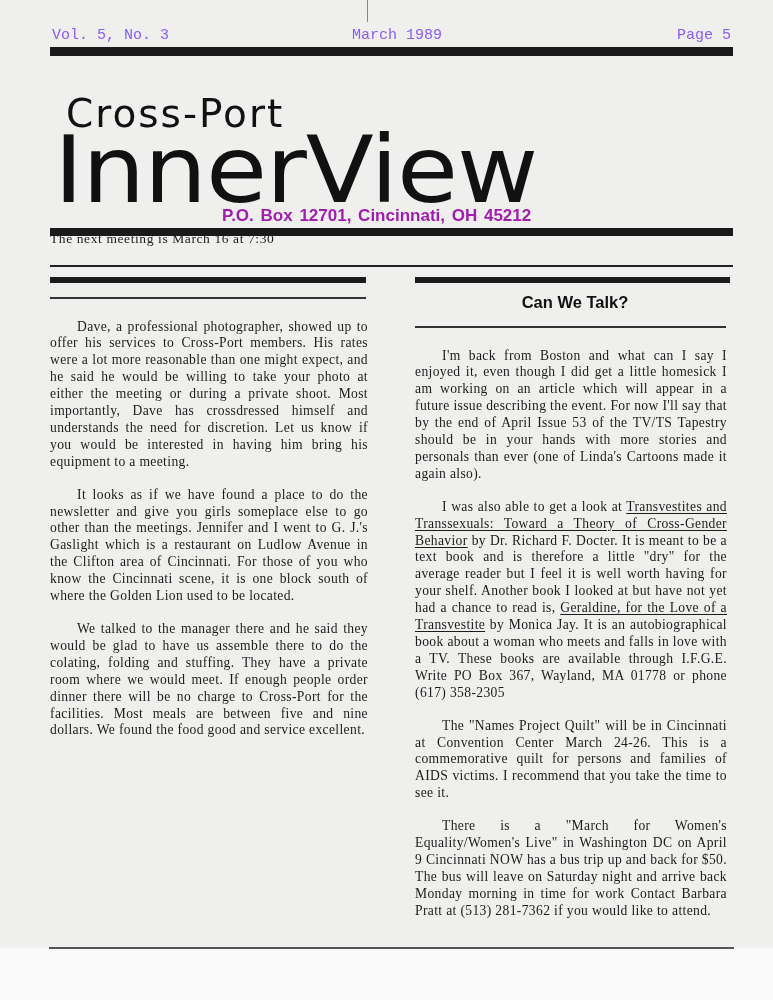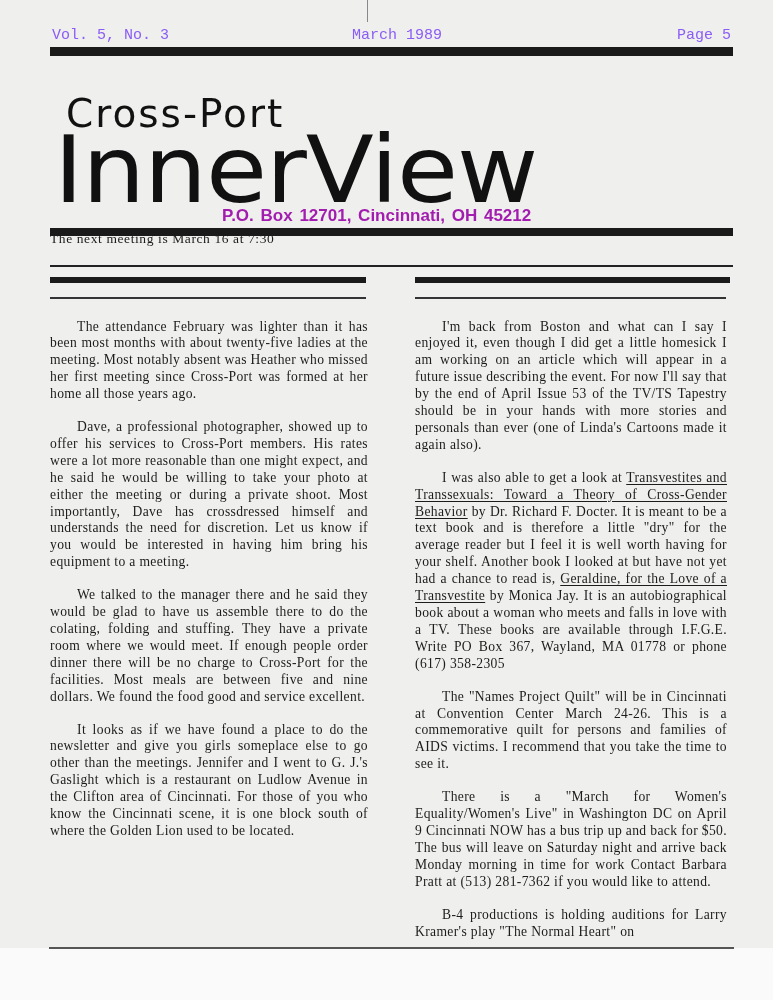--- a/index.html
+++ b/index.html
@@ -75,32 +75,31 @@
 <div class="address">P.O. Box 12701, Cincinnati, OH  45212</div>
 <div class="bar-thick bar2"></div>
 
 <div class="meeting">The next meeting is March 16 at 7:30</div>
 <div class="rule-thin r-meet"></div>
 
 <div class="col col-left" style="top:277px;">
   <div class="thick-bar"></div>
   <div class="sep"></div>
   <div class="body-text">
-    <p>The attendance February was lighter than it has been most months with about twenty-five ladies at the meeting.  Most notably absent was Heather who missed her first meeting since Cross-Port was formed at her home all those years ago.</p>
     <p>Dave, a professional photographer, showed up to offer his services to Cross-Port members.  His rates were a lot more reasonable than one might expect, and he said he would be willing to take your photo at either the meeting or during a private shoot.   Most importantly, Dave has crossdressed himself and understands the need for discretion.   Let us know if you would be interested in having him bring his equipment to a meeting.</p>
+    <p>It looks as if we have found a place to do the newsletter and give you girls someplace else to go other than the meetings.  Jennifer and I went to G. J.'s Gaslight which is a restaurant on Ludlow Avenue in the Clifton area of Cincinnati.  For those of you who know the Cincinnati scene, it is one block south of where the Golden Lion used to be located.</p>
     <p>We talked to the manager there and he said they would be glad to have us assemble there to do the colating, folding and stuffing.  They have a private room where we would meet.  If enough people order dinner there will be no charge to Cross-Port for the facilities.  Most meals are between five and nine dollars. We found the food good and service excellent.</p>
-    <p>It looks as if we have found a place to do the newsletter and give you girls someplace else to go other than the meetings.  Jennifer and I went to G. J.'s Gaslight which is a restaurant on Ludlow Avenue in the Clifton area of Cincinnati.  For those of you who know the Cincinnati scene, it is one block south of where the Golden Lion used to be located.</p>
   </div>
 </div>
 
 <div class="col col-right" style="top:277px;">
   <div class="thick-bar"></div>
+  <div class="headline">Can We Talk?</div>
   <div class="sep"></div>
   <div class="body-text">
     <p>I'm back from Boston and what can I say  I enjoyed it, even though I did get a little homesick  I am working on an article which will appear in a future issue describing the event.  For now I'll say that by the end of April Issue 53 of the TV/TS Tapestry should be in your hands with more stories and personals than ever (one of Linda's Cartoons made it again also).</p>
     <p><span>I was also able to get a look at </span><u>Transvestites and Transsexuals: Toward a Theory of Cross-Gender Behavior</u><span> by Dr. Richard F. Docter.  It is meant to be a text book and is therefore a little "dry" for the average reader but I feel it is well worth having for your shelf.   Another book I looked at but have not yet had a chance to read is, </span><u>Geraldine, for the Love of a Transvestite</u><span> by Monica Jay.  It is an autobiographical book about a woman who meets and falls in love with a TV. These books are available through I.F.G.E. Write PO Box 367, Wayland, MA 01778 or phone (617) 358-2305</span></p>
     <p>The "Names Project Quilt" will be in Cincinnati at Convention Center March 24-26. This is a commemorative quilt for persons and families of AIDS victims.  I recommend that you take the time to see it.</p>
     <p>There is a "March for Women's Equality/Women's Live" in Washington DC on April 9  Cincinnati NOW has a bus trip up and back for $50.  The bus will leave on Saturday night and arrive back Monday morning in time for work  Contact Barbara Pratt at (513) 281-7362 if you would like to attend.</p>
-    <p>B-4 productions is holding auditions for Larry Kramer's play "The Normal Heart" on</p>
   </div>
 </div>
 
 <div class="rule-bottom"></div>
 
 </body></html>

